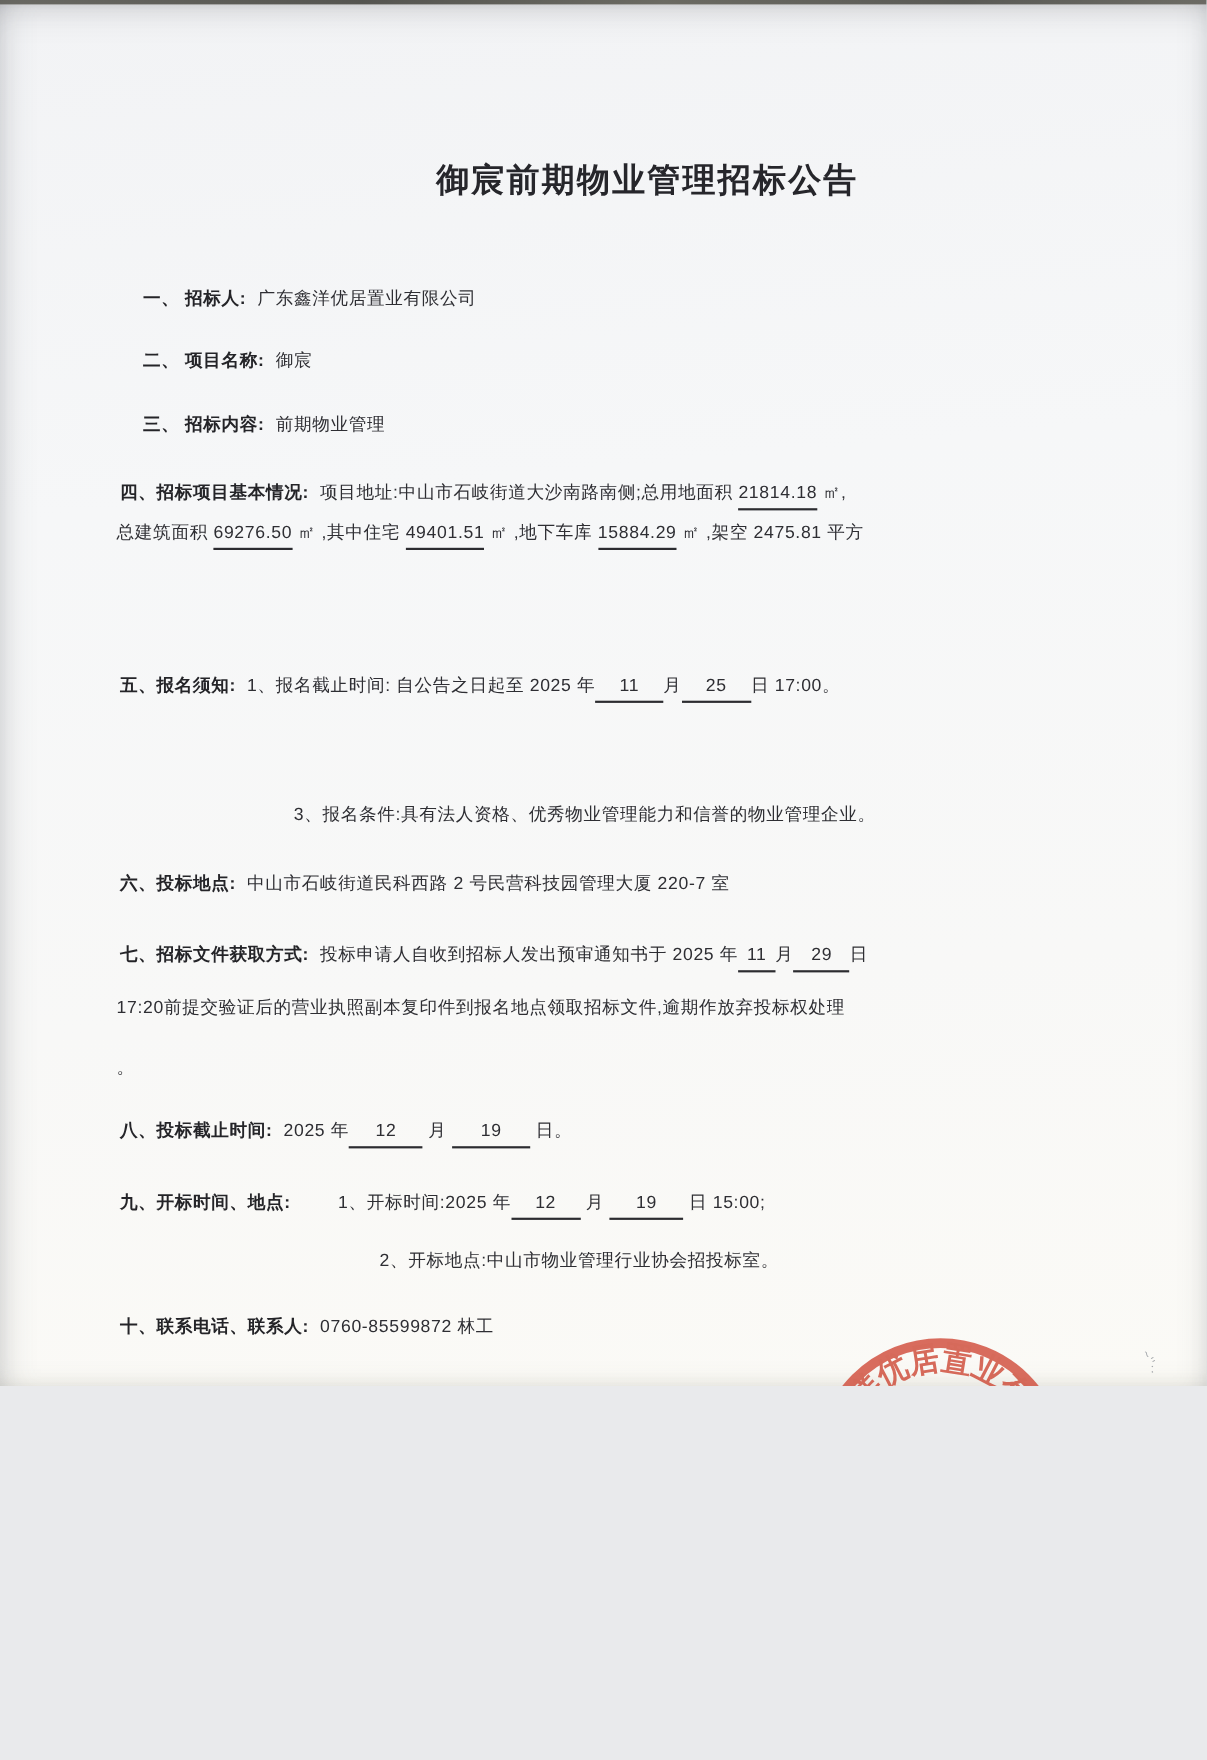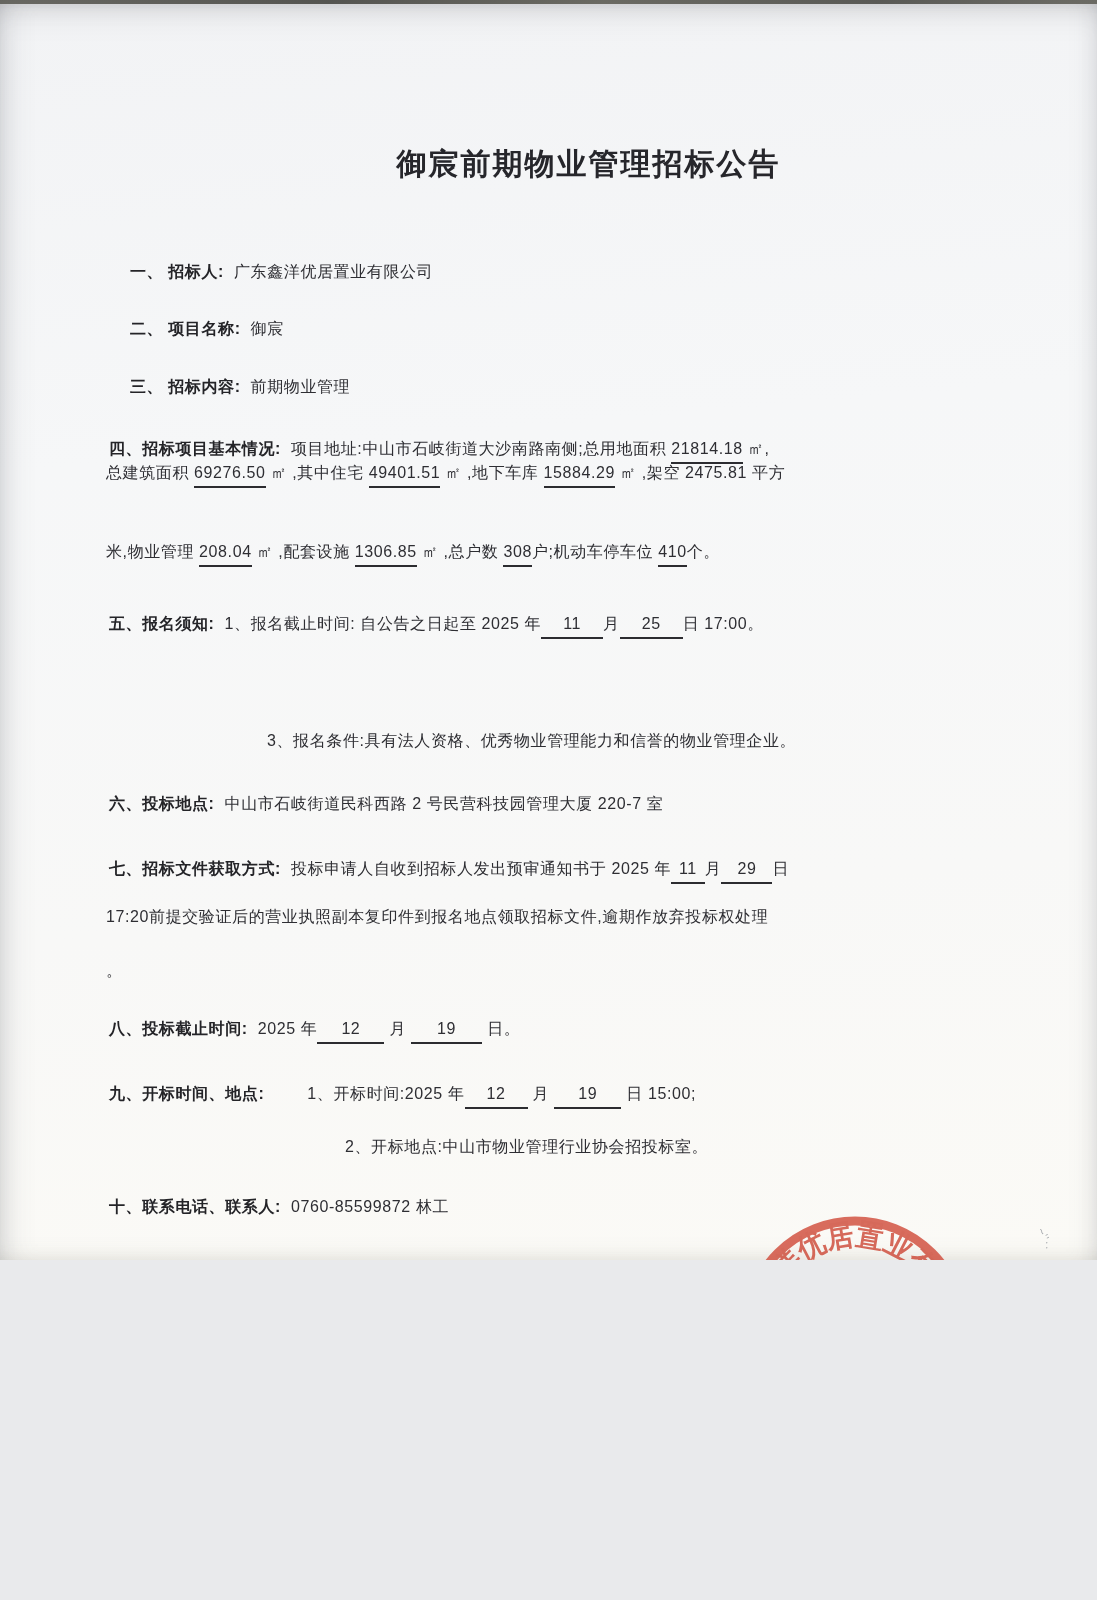--- a/index.html
+++ b/index.html
@@ -58,25 +58,22 @@
     <b class="lbl">二、 项目名称:</b><span>御宸</span>
   </div>
 
   <div class="line" style="left:130px;top:372px">
     <b class="lbl">三、 招标内容:</b><span>前期物业管理</span>
   </div>
 
   <div class="line" style="left:109px;top:434px">
     <b class="lbl">四、招标项目基本情况:</b><span>项目地址:中山市石岐街道大沙南路南侧;总用地面积 </span><span class="u">21814.18</span><span> ㎡,</span>
   </div>
-  <div class="line" style="left:106px;top:458px">
+  <div class="line" style="left:106px;top:470px">
     <span>总建筑面积 </span><span class="u">69276.50</span><span> ㎡ ,其中住宅 </span><span class="u">49401.51</span><span> ㎡ ,地下车库 </span><span class="u">15884.29</span><span> ㎡ ,架空 2475.81 平方</span>
-  </div>
-  <div class="line" style="left:106px;top:537px">
-    <span>米,物业管理 </span><span class="u">208.04</span><span> ㎡ ,配套设施 </span><span class="u">1306.85</span><span> ㎡ ,总户数 </span><span class="u">308</span><span>户;机动车停车位 </span><span class="u">410</span><span>个。</span>
   </div>
 
   <div class="line" style="left:109px;top:609px">
     <b class="lbl">五、报名须知:</b><span>1、报名截止时间: 自公告之日起至 2025 年</span><span class="bk p22">11</span><span>月</span><span class="bk p22">25</span><span>日 17:00。</span>
   </div>
   <div class="line" style="left:267px;top:726px">3、报名条件:具有法人资格、优秀物业管理能力和信誉的物业管理企业。</div>
 
   <div class="line" style="left:109px;top:789px">
     <b class="lbl">六、投标地点:</b><span>中山市石岐街道民科西路 2 号民营科技园管理大厦 220-7 室</span>
   </div>

